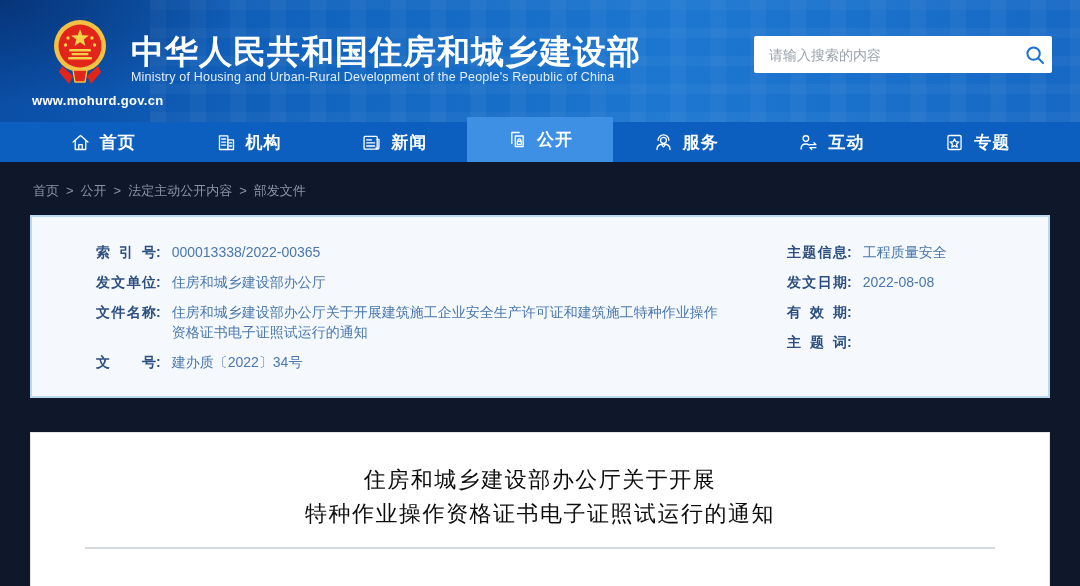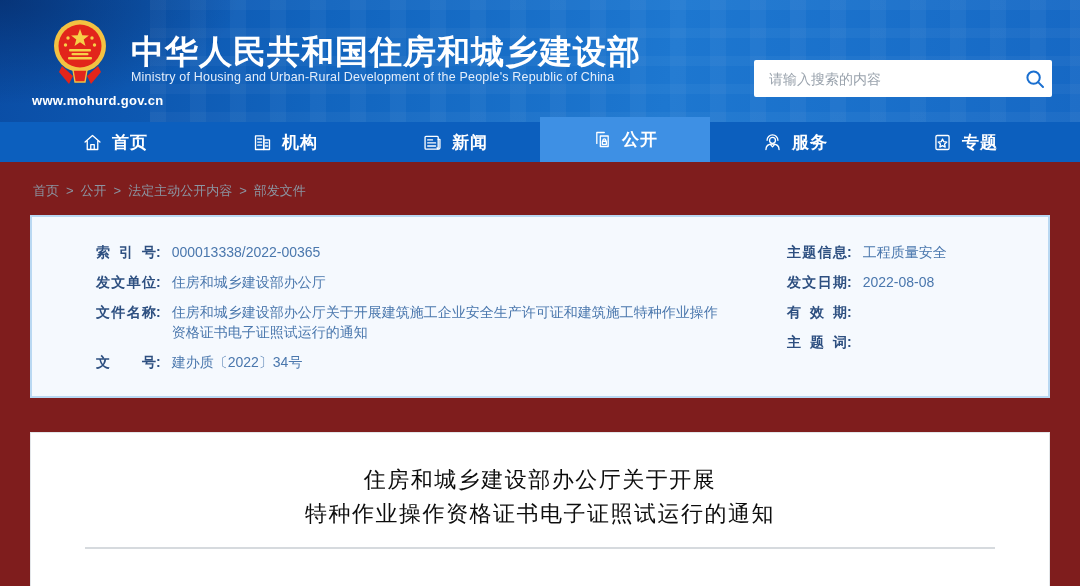--- a/index.html
+++ b/index.html
@@ -1,33 +1,33 @@
 <!DOCTYPE html>
 <html lang="zh"><head>
 <meta charset="utf-8">
 <style>
   * { margin:0; padding:0; box-sizing:border-box; }
   body { font-family:"Liberation Sans","DejaVu Sans",sans-serif; background:#fff; }
-  .page { position:relative; width:1080px; height:586px; overflow:hidden; background:#7f1d1d; }
+  .page { position:relative; width:1080px; height:586px; overflow:hidden; background:#0f172a; }
 
   
   .site-header { position:relative; height:122px;
     background:linear-gradient(100deg,#0a4da5 0%,#1164be 30%,#1d77d0 62%,#1668c4 100%); }
   .hdr-windows { position:absolute; inset:0 0 0 150px; opacity:.38; pointer-events:none;
     background-image:
       repeating-linear-gradient(90deg, rgba(255,255,255,.10) 0 16px, transparent 16px 40px),
       repeating-linear-gradient(0deg, rgba(255,255,255,.09) 0 10px, transparent 10px 28px); }
   .hdr-shade { position:absolute; inset:0; pointer-events:none;
     background:radial-gradient(ellipse 340px 150px at 0% 0%, rgba(4,32,84,.55), transparent 70%); }
   .brand { position:absolute; left:53px; top:18px; display:flex; cursor:pointer; }
   .emblem { width:54px; height:76px; margin-right:24px; }
   .brand-title { font-size:33px; font-weight:bold; color:#fff; letter-spacing:1px; margin-top:16px; line-height:36px; }
   .brand-sub { font-size:12.5px; color:#e4eefb; letter-spacing:.2px; }
   .site-url { position:absolute; left:32px; top:93px; color:#fff; font-weight:bold; font-size:13px; letter-spacing:.3px; }
-  .search-box { position:absolute; right:28px; top:60px; width:298px; height:37px;
+  .search-box { position:absolute; right:28px; top:36px; width:298px; height:37px;
     background:#fff; border-radius:2px; display:flex; align-items:center; }
   .search-box input { flex:1; border:none; outline:none; height:100%; padding:0 8px 0 15px;
     font-size:14px; color:#333; background:transparent; font-family:inherit; }
   .search-box input::placeholder { color:#9aa3ad; }
   .search-btn { width:34px; height:100%; border:none; background:transparent; cursor:pointer;
     display:flex; align-items:center; justify-content:center; }
 
   
   .main-nav { position:relative; height:40px; background:#0c5fbe; }
   .nav-inner { width:1020px; margin:0 auto; height:40px; display:flex; align-items:flex-end; }
@@ -148,20 +148,28 @@
           <svg class="nico" viewBox="0 0 24 24" fill="none" stroke="#ffffff" stroke-width="1.5" stroke-linejoin="round" stroke-linecap="round">
             <circle cx="12" cy="9.5" r="3.4"></circle>
             <path d="M5.8 9.5 a6.2 6.2 0 0 1 12.4 0"></path>
             <path d="M4.5 20 c0-4.2 3.4-6.3 7.5-6.3 s7.5 2.1 7.5 6.3"></path>
             <path d="M9.5 14.2 L12 17 L14.5 14.2"></path>
           </svg>
           <span class="nlabel">服务</span>
         </div>
         <div class="nav-item">
           <svg class="nico" viewBox="0 0 24 24" fill="none" stroke="#ffffff" stroke-width="1.5" stroke-linejoin="round" stroke-linecap="round">
+            <circle cx="9" cy="7.5" r="3.2"></circle>
+            <path d="M3.5 19.5 c0-3.8 2.5-5.8 5.5-5.8 1.4 0 2.7.4 3.7 1.2"></path>
+            <path d="M13.5 14.5 h7 l-2.2-2.2 M20.5 17.8 h-7 l2.2 2.2"></path>
+          </svg>
+          <span class="nlabel">互动</span>
+        </div>
+        <div class="nav-item">
+          <svg class="nico" viewBox="0 0 24 24" fill="none" stroke="#ffffff" stroke-width="1.5" stroke-linejoin="round" stroke-linecap="round">
             <rect x="4.5" y="4" width="15" height="16" rx="1.5"></rect>
             <path d="M12 8 l1.5 3.1 3.4.4 -2.5 2.3 .7 3.4 -3.1-1.7 -3.1 1.7 .7-3.4 -2.5-2.3 3.4-.4z"></path>
           </svg>
           <span class="nlabel">专题</span>
         </div>
       </div>
   </nav>
 
   <div class="crumbs" id="crumbs"><span class="crumb">首页</span><span class="crumb-sep">&gt;</span><span class="crumb">公开</span><span class="crumb-sep">&gt;</span><span class="crumb">法定主动公开内容</span><span class="crumb-sep">&gt;</span><span class="crumb">部发文件</span></div>
 

